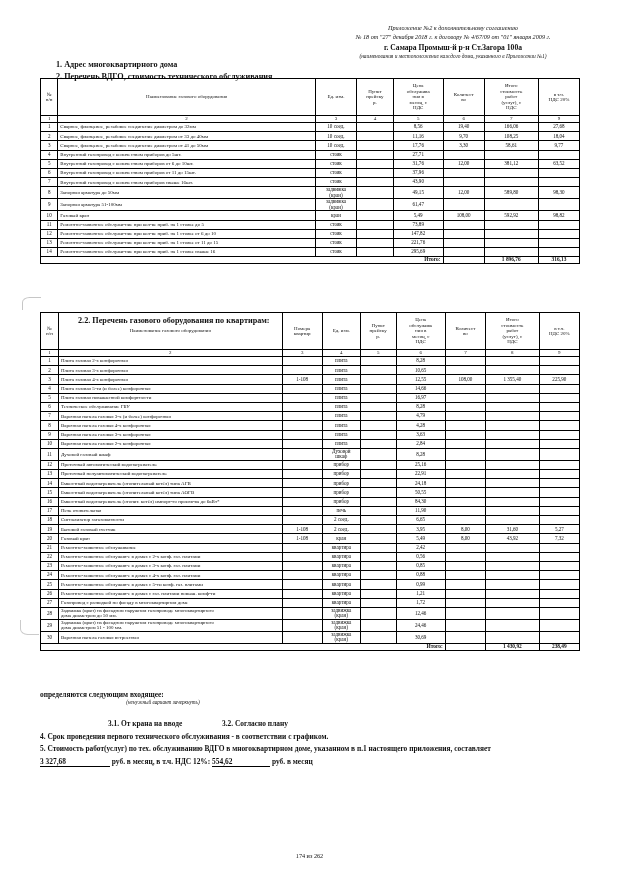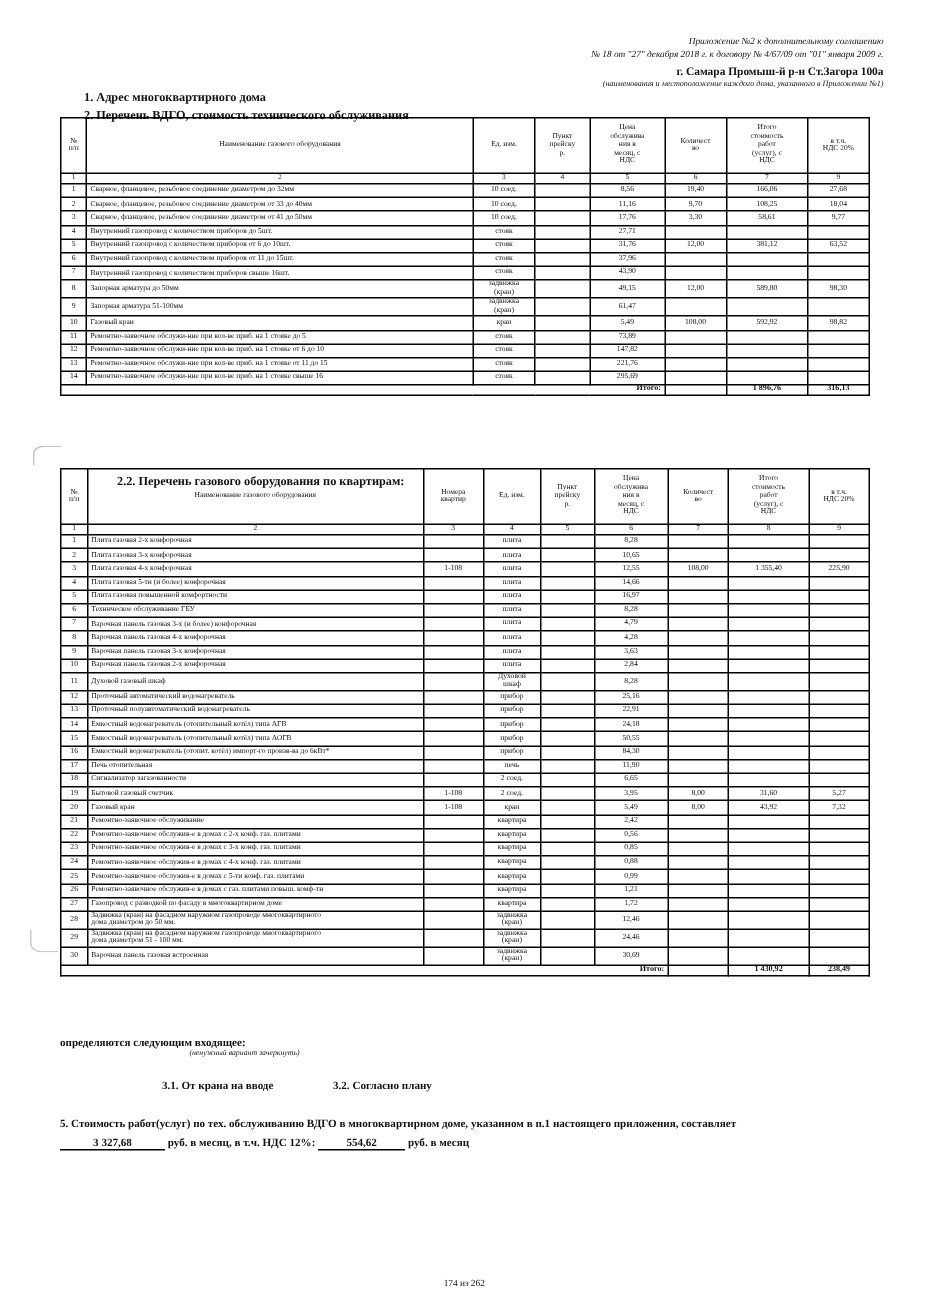--- a/index.html
+++ b/index.html
@@ -11,23 +11,23 @@
     position:relative;
     overflow:hidden;
   }
   .page{
     position:absolute;
     left:0;top:0;width:619px;height:876px;
     padding:0;
   }
   .hdr{
     position:absolute;
-    right:30px;top:24px;
+    right:16px;top:24px;
     width:300px;
-    text-align:right;
+    text-align:center;
     font-size:6.2px;
     font-style:italic;
     line-height:1.45;
   }
   .hdr .l1{font-style:italic;}
   .hdr .l2{font-style:italic;}
   .hdr .l3{font-weight:bold;font-style:normal;font-size:7.6px;}
   .hdr .l4{font-size:5.4px;font-style:italic;}
   .sec{
     font-size:8.2px;
@@ -80,21 +80,21 @@
   .f3{left:40px;top:690px;width:545px;font-weight:bold;}
   .f3 .small{font-weight:normal;font-size:5.2px;font-style:italic;display:block;text-align:center;width:190px;margin-left:28px;}
   .f31{left:108px;top:719px;font-weight:bold;font-size:7.4px;}
   .f32{left:222px;top:719px;font-weight:bold;font-size:7.4px;}
   .f4{left:40px;top:732px;font-weight:bold;}
   .f5{left:40px;top:744px;width:545px;font-weight:bold;}
   .f5line{position:absolute;left:40px;top:757px;width:545px;font-weight:bold;font-size:7.4px;}
   .val{
     display:inline-block;
     border-bottom:1px solid #000;
-    text-align:center;
+    text-align:left;
     font-weight:bold;
   }
   .v1{width:70px;}
   .v2{width:58px;}
   .pagenum{
     position:absolute;
     left:0;top:852px;width:619px;
     text-align:center;
     font-size:6.2px;
   }
@@ -690,20 +690,21 @@
         </tr>
       </tbody>
   </table>
 
   <div class="footsec f3">
     <div>определяются следующим входящее:</div>
     <span class="small">(ненужный вариант зачеркнуть)</span>
   </div>
   <div class="footsec f31">3.1. От крана на вводе</div>
   <div class="footsec f32">3.2. Согласно плану</div>
+  <div class="footsec f4">4. Срок проведения первого технического обслуживания - в соответствии с графиком.</div>
   <div class="footsec f5">5. Стоимость работ(услуг) по тех. обслуживанию ВДГО в многоквартирном доме, указанном в п.1 настоящего приложения, составляет</div>
   <div class="f5line">
     <span class="val v1">3 327,68</span>
     <span>руб. в месяц, в т.ч. НДС 12%:</span>
     <span class="val v2">554,62</span>
     <span>руб. в месяц</span>
   </div>
 
   <div class="pagenum">174 из 262</div>
 </div>

